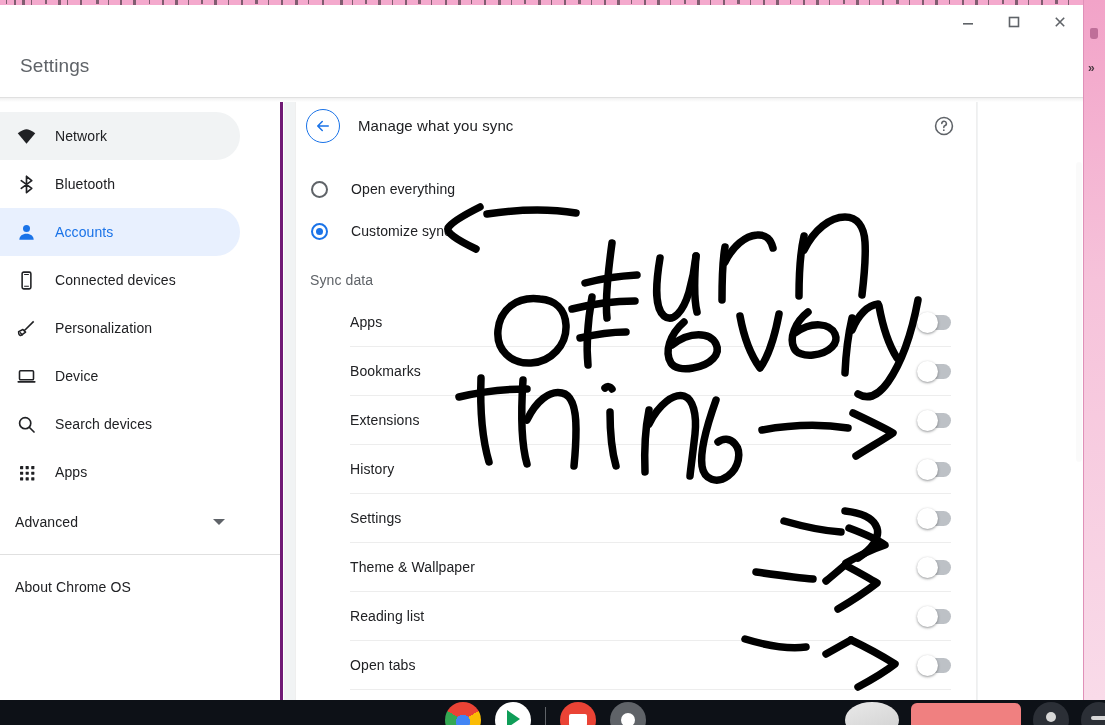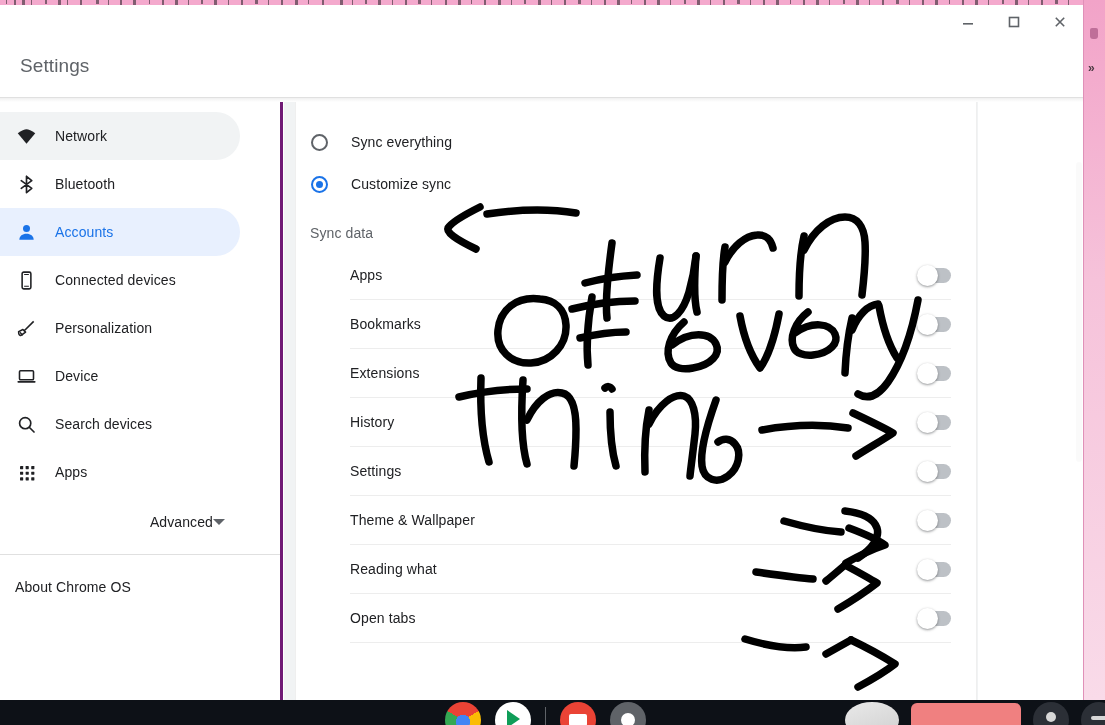--- a/index.html
+++ b/index.html
@@ -202,21 +202,21 @@
   .nav-item.selected .n-icon { color: #1a73e8; }
 
   .advanced-row {
     height: 48px;
     display: flex;
     align-items: center;
     padding-left: 15px;
     padding-right: 55px;
     margin-top: 2px;
     cursor: pointer;
-    justify-content: flex-end;
+    justify-content: space-between;
   }
   .advanced-row .a-label {
     font-size: 14px;
     color: #202124;
     letter-spacing: .1px;
   }
   .caret {
     width: 0; height: 0;
     border-left: 6px solid transparent;
     border-right: 6px solid transparent;
@@ -712,25 +712,40 @@
       <div class="about-row">
         <span class="ab-label">About Chrome OS</span>
       </div>
     </nav>
 
     <main class="content">
       <div class="card-right-gutter"></div>
 
       <div class="card">
 
+        <div class="page-head">
+          <div class="back-btn">
+            <svg width="18" height="18" viewBox="0 0 24 24" fill="none" stroke="currentColor" stroke-width="2" stroke-linecap="round" stroke-linejoin="round">
+              <path d="M19 12 H6 M11 6 L5 12 L11 18"></path>
+            </svg>
+          </div>
+          <div class="page-title">Manage what you sync</div>
+          <div class="help-btn">
+            <svg width="22" height="22" viewBox="0 0 24 24" fill="none" stroke="currentColor" stroke-width="1.7">
+              <circle cx="12" cy="12" r="9.2"></circle>
+              <path d="M9.6 9.3a2.5 2.5 0 1 1 3.2 2.4c-.7.3-1 .9-1 1.6v.4" stroke-linecap="round"></path>
+              <circle cx="11.8" cy="16.6" r=".95" fill="currentColor" stroke="none"></circle>
+            </svg>
+          </div>
+        </div>
 
         <div class="radio-group" id="radio-group">
             <div class="radio-row">
               <span class="radio"></span>
-              <span class="radio-label">Sync everything</span>
+              <span class="radio-label">Open everything</span>
             </div>
             <div class="radio-row">
               <span class="radio checked"></span>
               <span class="radio-label">Customize sync</span>
             </div>
           </div>
 
         <div class="section-title">Sync data</div>
 
         <div class="sync-list" id="sync-list">
@@ -764,21 +779,21 @@
                 <span class="knob"></span>
               </span>
             </div>
             <div class="sync-row">
               <span class="sync-label">Theme &amp; Wallpaper</span>
               <span class="toggle">
                 <span class="knob"></span>
               </span>
             </div>
             <div class="sync-row">
-              <span class="sync-label">Reading what</span>
+              <span class="sync-label">Reading list</span>
               <span class="toggle">
                 <span class="knob"></span>
               </span>
             </div>
             <div class="sync-row">
               <span class="sync-label">Open tabs</span>
               <span class="toggle">
                 <span class="knob"></span>
               </span>
             </div>

